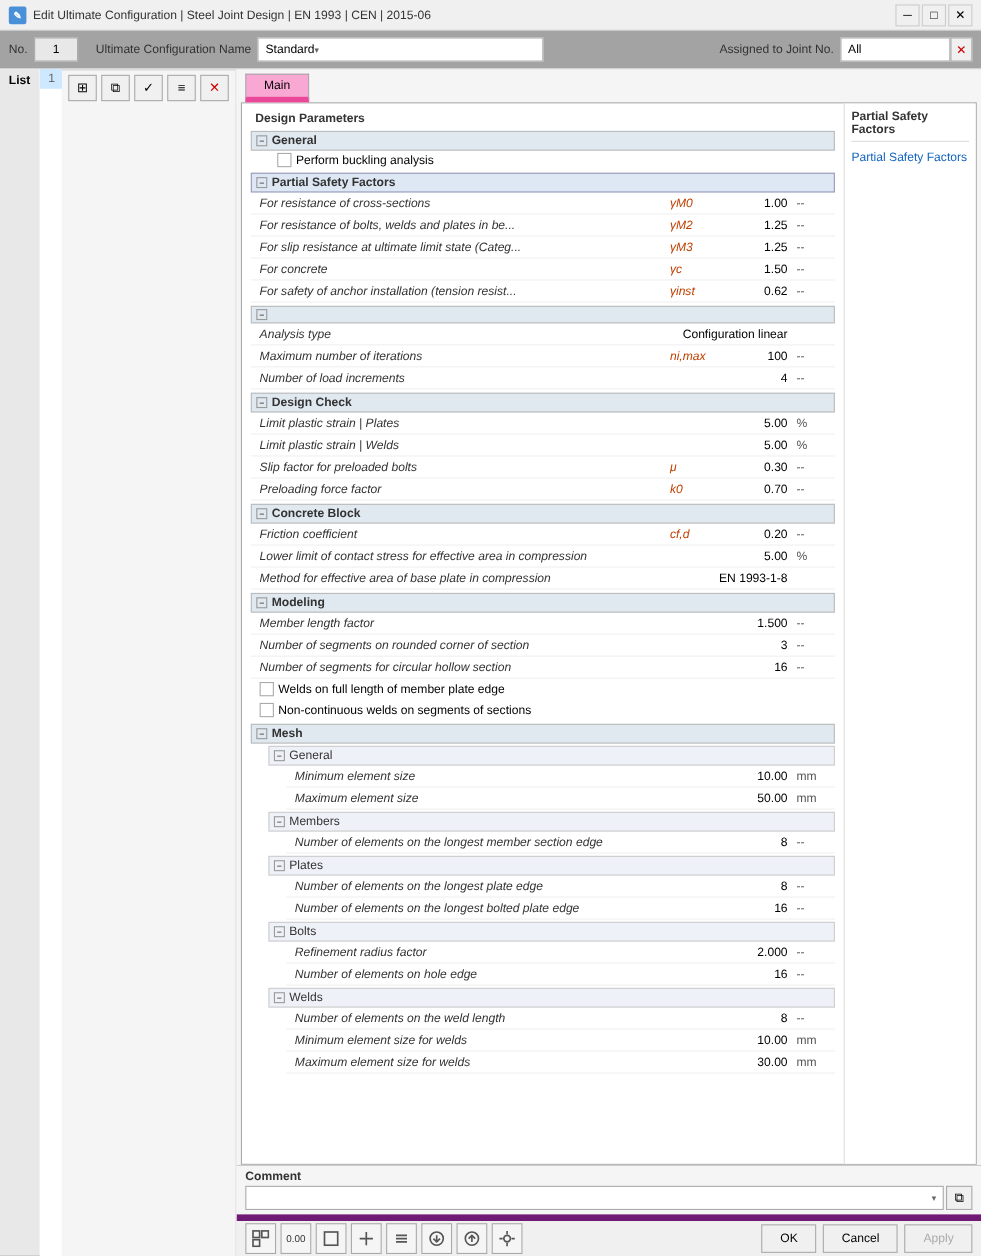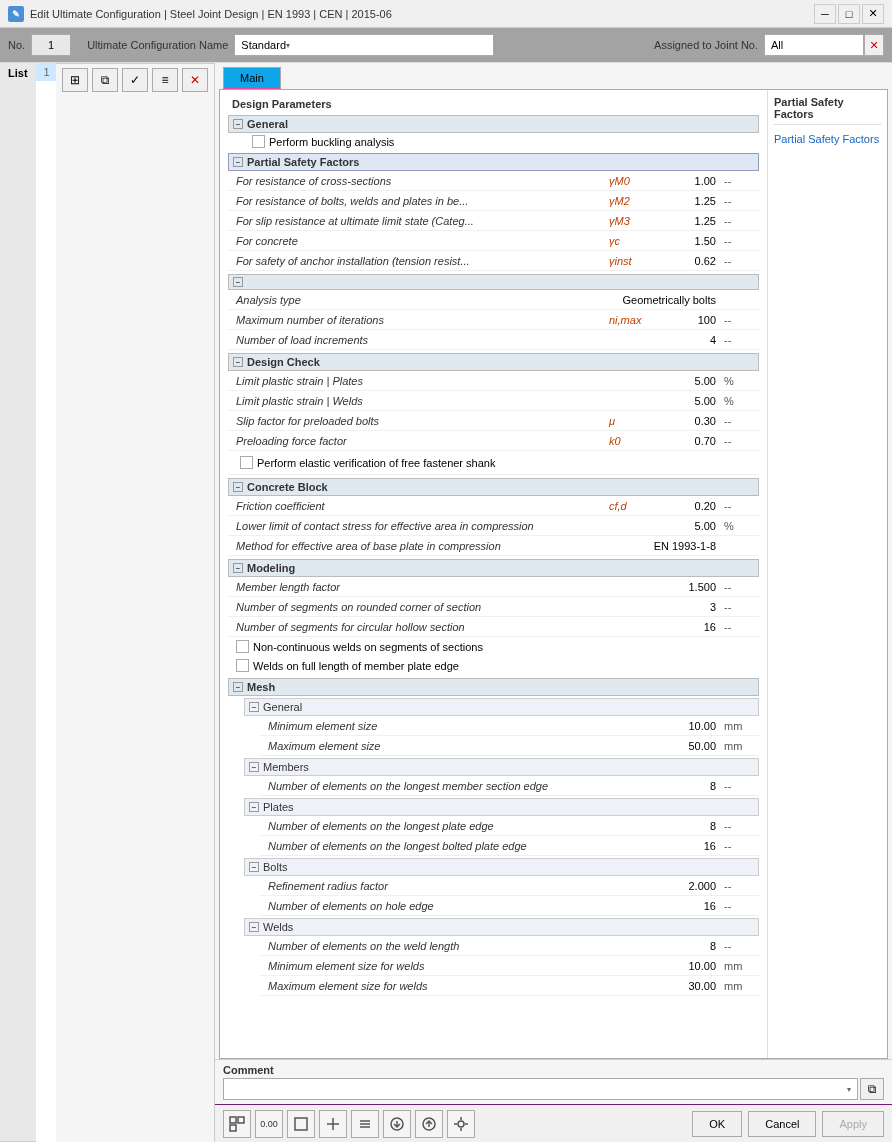--- a/index.html
+++ b/index.html
@@ -39,21 +39,21 @@
     .dropdown-arrow { font-size: 8px; color: #666; }
     .assigned-input { width: 100px; height: 22px; border: 1px solid #aaa; background: white; padding: 2px 6px; font-size: 11px; display: flex; align-items: center; }
     .assigned-clear { width: 20px; height: 22px; border: 1px solid #aaa; background: #f0f0f0; cursor: pointer; display: flex; align-items: center; justify-content: center; color: #cc0000; font-size: 11px; }
 
     
     .content-area { flex: 1; display: flex; overflow: hidden; }
     
     
     .tabs { display: flex; padding: 4px 8px 0; background: #f5f5f5; }
     .tab { padding: 4px 16px; border: 1px solid #aaa; border-bottom: none; background: #ddd; cursor: pointer; font-size: 11px; margin-right: 2px; }
-    .tab.active { background: #0ea5e9; border-bottom: 1px solid #ec4899; z-index: 1; }
+    .tab.active { background: #f9a8d4; border-bottom: 5px solid #ec4899; z-index: 1; }
     
     
     .params-content { flex: 1; overflow-y: auto; padding: 4px; }
     .param-row { display: flex; align-items: center; padding: 2px 4px; min-height: 20px; border-bottom: 1px solid #f0f0f0; }
     .param-label { flex: 1; color: #333; font-size: 11px; font-style: italic; }
     .checkbox-row { display: flex; align-items: center; padding: 2px 4px; gap: 4px; }
     .checkbox { width: 13px; height: 13px; border: 1px solid #aaa; background: white; display: flex; align-items: center; justify-content: center; cursor: pointer; }
     .design-params-title { font-weight: bold; font-size: 11px; padding: 4px 4px 2px; color: #333; }
     
     
@@ -62,21 +62,21 @@
     .sidebar-item { font-size: 11px; color: #1565c0; cursor: pointer; padding: 2px 0; }
 
     
     .comment-area { padding: 4px 8px; border-top: 1px solid #ccc; background: #f5f5f5; }
     .comment-label { font-size: 11px; color: #333; margin-bottom: 2px; font-weight: bold; }
     .comment-input { display: flex; align-items: center; gap: 2px; }
     .comment-field { flex: 1; height: 22px; border: 1px solid #aaa; background: white; padding: 2px 6px; font-size: 11px; display: flex; align-items: center; justify-content: space-between; }
     .comment-btn { width: 24px; height: 22px; border: 1px solid #aaa; background: #f0f0f0; cursor: pointer; display: flex; align-items: center; justify-content: center; font-size: 12px; }
 
     
-    .bottom-bar { display: flex; align-items: center; justify-content: space-between; padding: 4px 8px; border-top: 1px solid #701a75; background: #f0f0f0; height: 38px; }
+    .bottom-bar { display: flex; align-items: center; justify-content: space-between; padding: 4px 8px; border-top: 6px solid #701a75; background: #f0f0f0; height: 38px; }
     .bottom-left { display: flex; gap: 4px; align-items: center; }
     .bottom-btn { width: 28px; height: 28px; border: 1px solid #aaa; background: #f5f5f5; cursor: pointer; display: flex; align-items: center; justify-content: center; font-size: 14px; color: #333; }
     .bottom-right { display: flex; gap: 6px; }
     .action-btn { height: 26px; padding: 0 16px; border: 1px solid #aaa; background: #f0f0f0; cursor: pointer; font-size: 11px; display: flex; align-items: center; }
     .action-btn.ok { background: #f0f0f0; }
     .action-btn.apply { background: #f0f0f0; color: #aaa; }
 
     .collapsed-indicator { width: 10px; height: 10px; border: 1px solid #999; display: inline-flex; align-items: center; justify-content: center; font-size: 8px; margin-right: 4px; cursor: pointer; }
 
     .header-row { display: flex; align-items: center; background: #e0e8f0; border: 1px solid #bbb; margin: 3px 0 0 0; padding: 2px 4px; cursor: pointer; }
@@ -220,21 +220,21 @@
           <div class="section-container">
             <div class="header-row">
               <span class="collapsed-indicator">−</span>
             </div>
             <div>
               <table class="param-table">
                 <tbody>
                   <tr class="param-row">
                     <td class="param-label">Analysis type</td>
                     <td class="symbol-cell"></td>
-                    <td class="value-cell" style="width:120px;">Geometrically bolts</td>
+                    <td class="value-cell" style="width:120px;">Configuration linear</td>
                     <td class="unit-cell"></td>
                   </tr>
                   <tr class="param-row">
                     <td class="param-label">Maximum number of iterations</td>
                     <td class="symbol-cell">ni,max</td>
                     <td class="value-cell">100</td>
                     <td class="unit-cell">--</td>
                   </tr>
                   <tr class="param-row">
                     <td class="param-label">Number of load increments</td>
@@ -272,106 +272,98 @@
                     <td class="symbol-cell">μ</td>
                     <td class="value-cell">0.30</td>
                     <td class="unit-cell">--</td>
                   </tr>
                   <tr class="param-row">
                     <td class="param-label">Preloading force factor</td>
                     <td class="symbol-cell">k0</td>
                     <td class="value-cell">0.70</td>
                     <td class="unit-cell">--</td>
                   </tr>
-                  <tr class="param-row">
+                </tbody>
+              </table>
+            </div>
+          </div>
+
+          <div class="section-container">
+            <div class="header-row">
+              <span class="collapsed-indicator">−</span>
+              <span class="header-row-label">Concrete Block</span>
+            </div>
+            <div>
+              <table class="param-table">
+                <tbody>
+                  <tr class="param-row">
+                    <td class="param-label">Friction coefficient</td>
+                    <td class="symbol-cell">cf,d</td>
+                    <td class="value-cell">0.20</td>
+                    <td class="unit-cell">--</td>
+                  </tr>
+                  <tr class="param-row">
+                    <td class="param-label">Lower limit of contact stress for effective area in compression</td>
+                    <td class="symbol-cell"></td>
+                    <td class="value-cell">5.00</td>
+                    <td class="unit-cell">%</td>
+                  </tr>
+                  <tr class="param-row">
+                    <td class="param-label">Method for effective area of base plate in compression</td>
+                    <td class="symbol-cell"></td>
+                    <td class="value-cell" style="width:100px;">EN 1993-1-8</td>
+                    <td class="unit-cell"></td>
+                  </tr>
+                </tbody>
+              </table>
+            </div>
+          </div>
+
+          <div class="section-container">
+            <div class="header-row">
+              <span class="collapsed-indicator">−</span>
+              <span class="header-row-label">Modeling</span>
+            </div>
+            <div>
+              <table class="param-table">
+                <tbody>
+                  <tr class="param-row">
+                    <td class="param-label">Member length factor</td>
+                    <td class="symbol-cell"></td>
+                    <td class="value-cell">1.500</td>
+                    <td class="unit-cell">--</td>
+                  </tr>
+                  <tr class="param-row">
+                    <td class="param-label">Number of segments on rounded corner of section</td>
+                    <td class="symbol-cell"></td>
+                    <td class="value-cell">3</td>
+                    <td class="unit-cell">--</td>
+                  </tr>
+                  <tr class="param-row">
+                    <td class="param-label">Number of segments for circular hollow section</td>
+                    <td class="symbol-cell"></td>
+                    <td class="value-cell">16</td>
+                    <td class="unit-cell">--</td>
+                  </tr>
+                  <tr>
                     <td colspan="4">
                       <div class="checkbox-row">
                         <div class="checkbox"></div>
-                        <span>Perform elastic verification of free fastener shank</span>
+                        <span>Welds on full length of member plate edge</span>
                       </div>
                     </td>
-                  </tr>
-                </tbody>
-              </table>
-            </div>
-          </div>
-
-          <div class="section-container">
-            <div class="header-row">
-              <span class="collapsed-indicator">−</span>
-              <span class="header-row-label">Concrete Block</span>
-            </div>
-            <div>
-              <table class="param-table">
-                <tbody>
-                  <tr class="param-row">
-                    <td class="param-label">Friction coefficient</td>
-                    <td class="symbol-cell">cf,d</td>
-                    <td class="value-cell">0.20</td>
-                    <td class="unit-cell">--</td>
-                  </tr>
-                  <tr class="param-row">
-                    <td class="param-label">Lower limit of contact stress for effective area in compression</td>
-                    <td class="symbol-cell"></td>
-                    <td class="value-cell">5.00</td>
-                    <td class="unit-cell">%</td>
-                  </tr>
-                  <tr class="param-row">
-                    <td class="param-label">Method for effective area of base plate in compression</td>
-                    <td class="symbol-cell"></td>
-                    <td class="value-cell" style="width:100px;">EN 1993-1-8</td>
-                    <td class="unit-cell"></td>
-                  </tr>
-                </tbody>
-              </table>
-            </div>
-          </div>
-
-          <div class="section-container">
-            <div class="header-row">
-              <span class="collapsed-indicator">−</span>
-              <span class="header-row-label">Modeling</span>
-            </div>
-            <div>
-              <table class="param-table">
-                <tbody>
-                  <tr class="param-row">
-                    <td class="param-label">Member length factor</td>
-                    <td class="symbol-cell"></td>
-                    <td class="value-cell">1.500</td>
-                    <td class="unit-cell">--</td>
-                  </tr>
-                  <tr class="param-row">
-                    <td class="param-label">Number of segments on rounded corner of section</td>
-                    <td class="symbol-cell"></td>
-                    <td class="value-cell">3</td>
-                    <td class="unit-cell">--</td>
-                  </tr>
-                  <tr class="param-row">
-                    <td class="param-label">Number of segments for circular hollow section</td>
-                    <td class="symbol-cell"></td>
-                    <td class="value-cell">16</td>
-                    <td class="unit-cell">--</td>
                   </tr>
                   <tr>
                     <td colspan="4">
                       <div class="checkbox-row">
                         <div class="checkbox"></div>
                         <span>Non-continuous welds on segments of sections</span>
                       </div>
                     </td>
                   </tr>
-                  <tr>
-                    <td colspan="4">
-                      <div class="checkbox-row">
-                        <div class="checkbox"></div>
-                        <span>Welds on full length of member plate edge</span>
-                      </div>
-                    </td>
-                  </tr>
                 </tbody>
               </table>
             </div>
           </div>
 
           <div class="section-container">
             <div class="header-row">
               <span class="collapsed-indicator">−</span>
               <span class="header-row-label">Mesh</span>
             </div>

